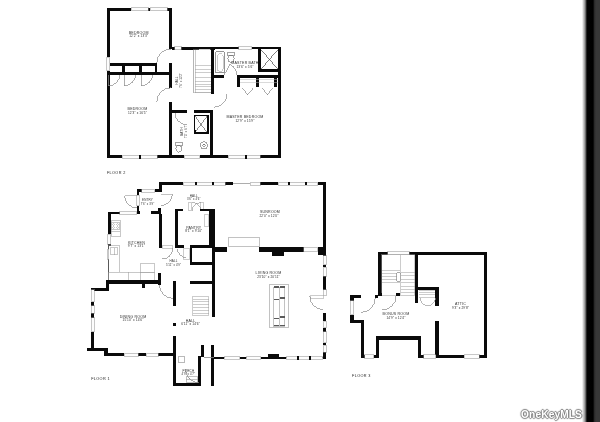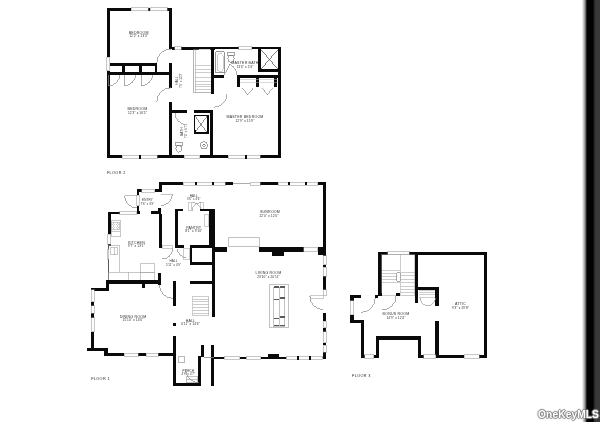--- a/index.html
+++ b/index.html
@@ -753,14 +753,14 @@
         </g>
 
 <g>
           <text x="352" y="377.2" class="fl">FLOOR 3</text>
         </g>
 </g>
 </svg>
 
 <div style="position:absolute;left:578px;top:0;width:22px;height:422px;background:linear-gradient(90deg,rgba(0,0,0,0) 0px,rgba(0,0,0,0) 4px,rgba(10,10,10,.45) 7px,#020202 9px,#000 15px,#2a2a2a 16.5px,#383838 18px,#383838 22px);"></div>
 
-<div style="position:absolute;right:1px;top:409px;height:12px;color:#fff;font-family:'Liberation Sans',sans-serif;font-size:10.2px;font-weight:bold;white-space:nowrap;letter-spacing:.1px;text-shadow:0 0 1.2px #777,0 1px 1px #888,1px 0 1px #777,-1px 0 1px #999,0 -1px 1px #888;">OneKeyMLS</div>
+<div style="position:absolute;right:18px;top:409px;height:12px;color:#fff;font-family:'Liberation Sans',sans-serif;font-size:10.2px;font-weight:bold;white-space:nowrap;letter-spacing:.1px;text-shadow:0 0 1.2px #777,0 1px 1px #888,1px 0 1px #777,-1px 0 1px #999,0 -1px 1px #888;">OneKeyMLS</div>
 </div>
 
 </body></html>

